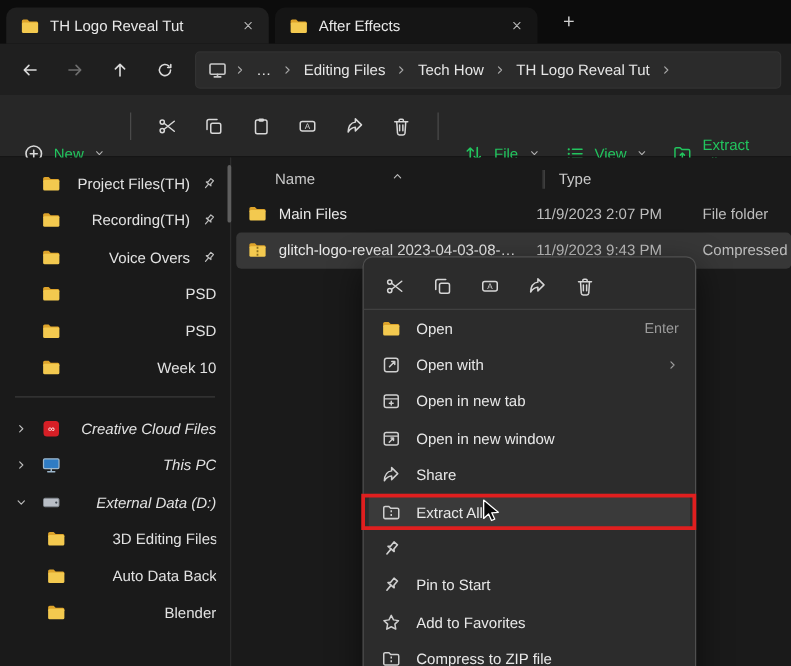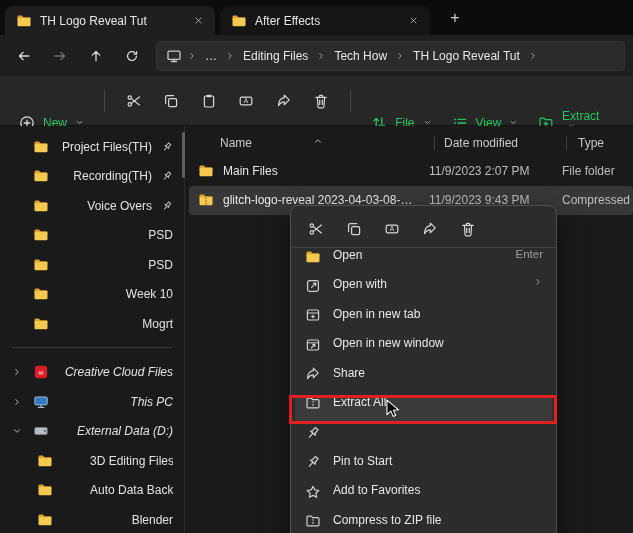--- a/index.html
+++ b/index.html
@@ -67,21 +67,21 @@
   .f-name{width:196px;margin-left:9px;white-space:nowrap;overflow:hidden;text-overflow:ellipsis;color:#e8e8e8;}
   .f-date{width:131px;padding-left:10px;color:#bdbdbd;white-space:nowrap;box-sizing:border-box;}
   .f-type{flex:1;padding-left:12px;color:#bdbdbd;white-space:nowrap;overflow:hidden;}
 
   
   .ctxmenu{position:absolute;left:290px;top:205px;width:267px;height:352px;background:#2c2c2c;
     border:1px solid #4f4f4f;border-radius:8px;box-shadow:0 10px 26px rgba(0,0,0,.55);
     box-sizing:border-box;padding-top:4px;z-index:40;}
   .ctx-icons{height:37px;display:flex;align-items:center;gap:2px;padding:0 7px;border-bottom:1px solid #404040;}
   .ctx-icon-btn{width:36px;height:29px;display:flex;align-items:center;justify-content:center;color:#d6d6d6;border-radius:4px;}
-  .ctx-item{height:29.4px;display:flex;gap:12px;padding:0 9px;margin:0 4px;border-radius:4px;color:#e8e8e8;}
+  .ctx-item{height:29.4px;display:flex;align-items:center;gap:12px;padding:0 9px;margin:0 4px;border-radius:4px;color:#e8e8e8;}
   .ctx-item.hovered{background:#3a3a3a;}
   .mi{width:17px;height:17px;display:flex;align-items:center;justify-content:center;color:#cfcfcf;flex:none;}
   .ctx-label{flex:1;white-space:nowrap;overflow:hidden;}
   .ctx-right{color:#9c9c9c;font-size:11.5px;white-space:nowrap;}
   .ctx-subchev{color:#9c9c9c;display:flex;}
 
   
   .red-box{position:absolute;left:289px;top:395px;width:268px;height:29px;border:3px solid #e01f1f;
     box-sizing:border-box;z-index:50;}
   .cursor{position:absolute;left:386px;top:399px;width:15px;height:20px;z-index:60;}
@@ -420,26 +420,20 @@
         <svg class="i16">
             <use href="#s-folder"></use>
           </svg>
         <span class="sb-label">PSD</span>
       </div>
       <div class="sb-item">
         <svg class="i16">
             <use href="#s-folder"></use>
           </svg>
         <span class="sb-label">Week 10</span>
-      </div>
-      <div class="sb-item">
-        <svg class="i16">
-            <use href="#s-folder"></use>
-          </svg>
-        <span class="sb-label">Mogrt</span>
       </div>
 
       <div class="sb-sep"></div>
 
       <div class="sb-tree">
         <div class="sb-item tree">
           <span class="sb-chev">
               <svg class="i10">
                 <use href="#s-chevr"></use>
               </svg>
@@ -496,23 +490,20 @@
       <div class="cols">
         <div class="col-name">
           <span>Name</span>
           <span class="sort-chev">
               <svg class="i10">
                 <use href="#s-chevu"></use>
               </svg>
             </span>
         </div>
         <div class="col-sep"></div>
-        <div class="col-date">
-          <span>Date modified</span>
-        </div>
         <div class="col-sep"></div>
         <div class="col-type">
           <span>Type</span>
         </div>
       </div>
 
       <div class="frow r0">
         <svg class="i16 f-icon">
             <use href="#s-folder"></use>
           </svg>

